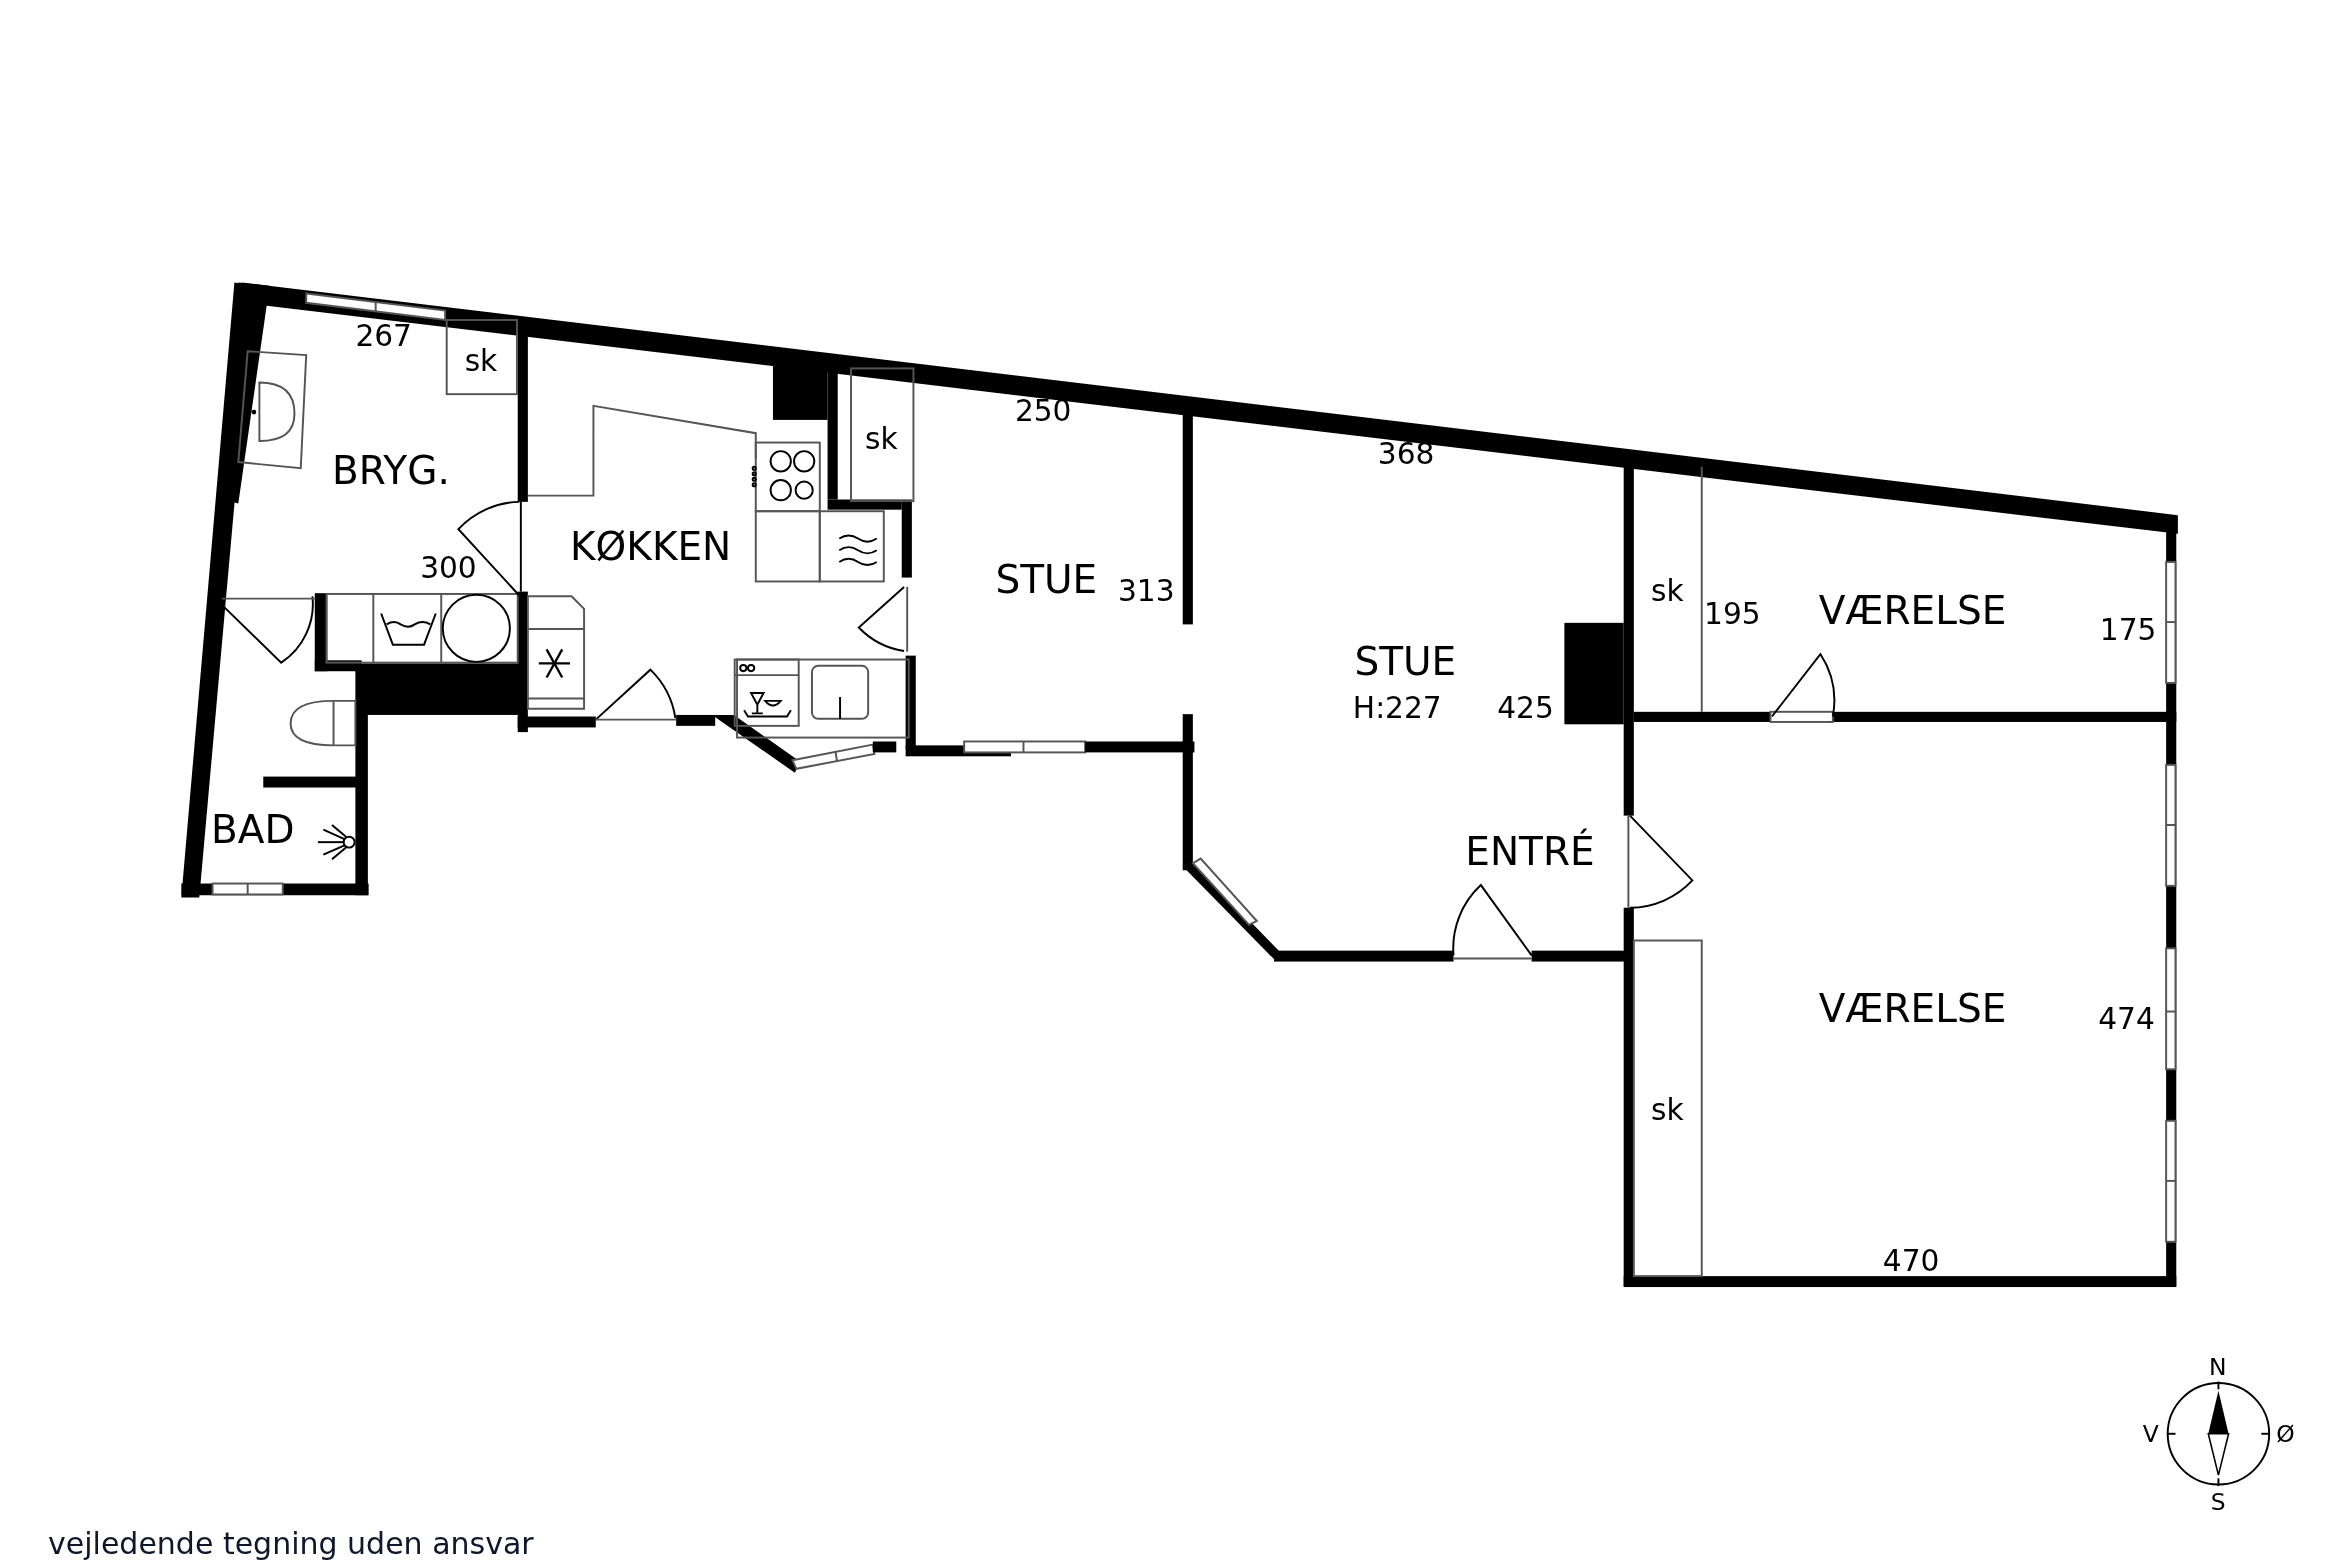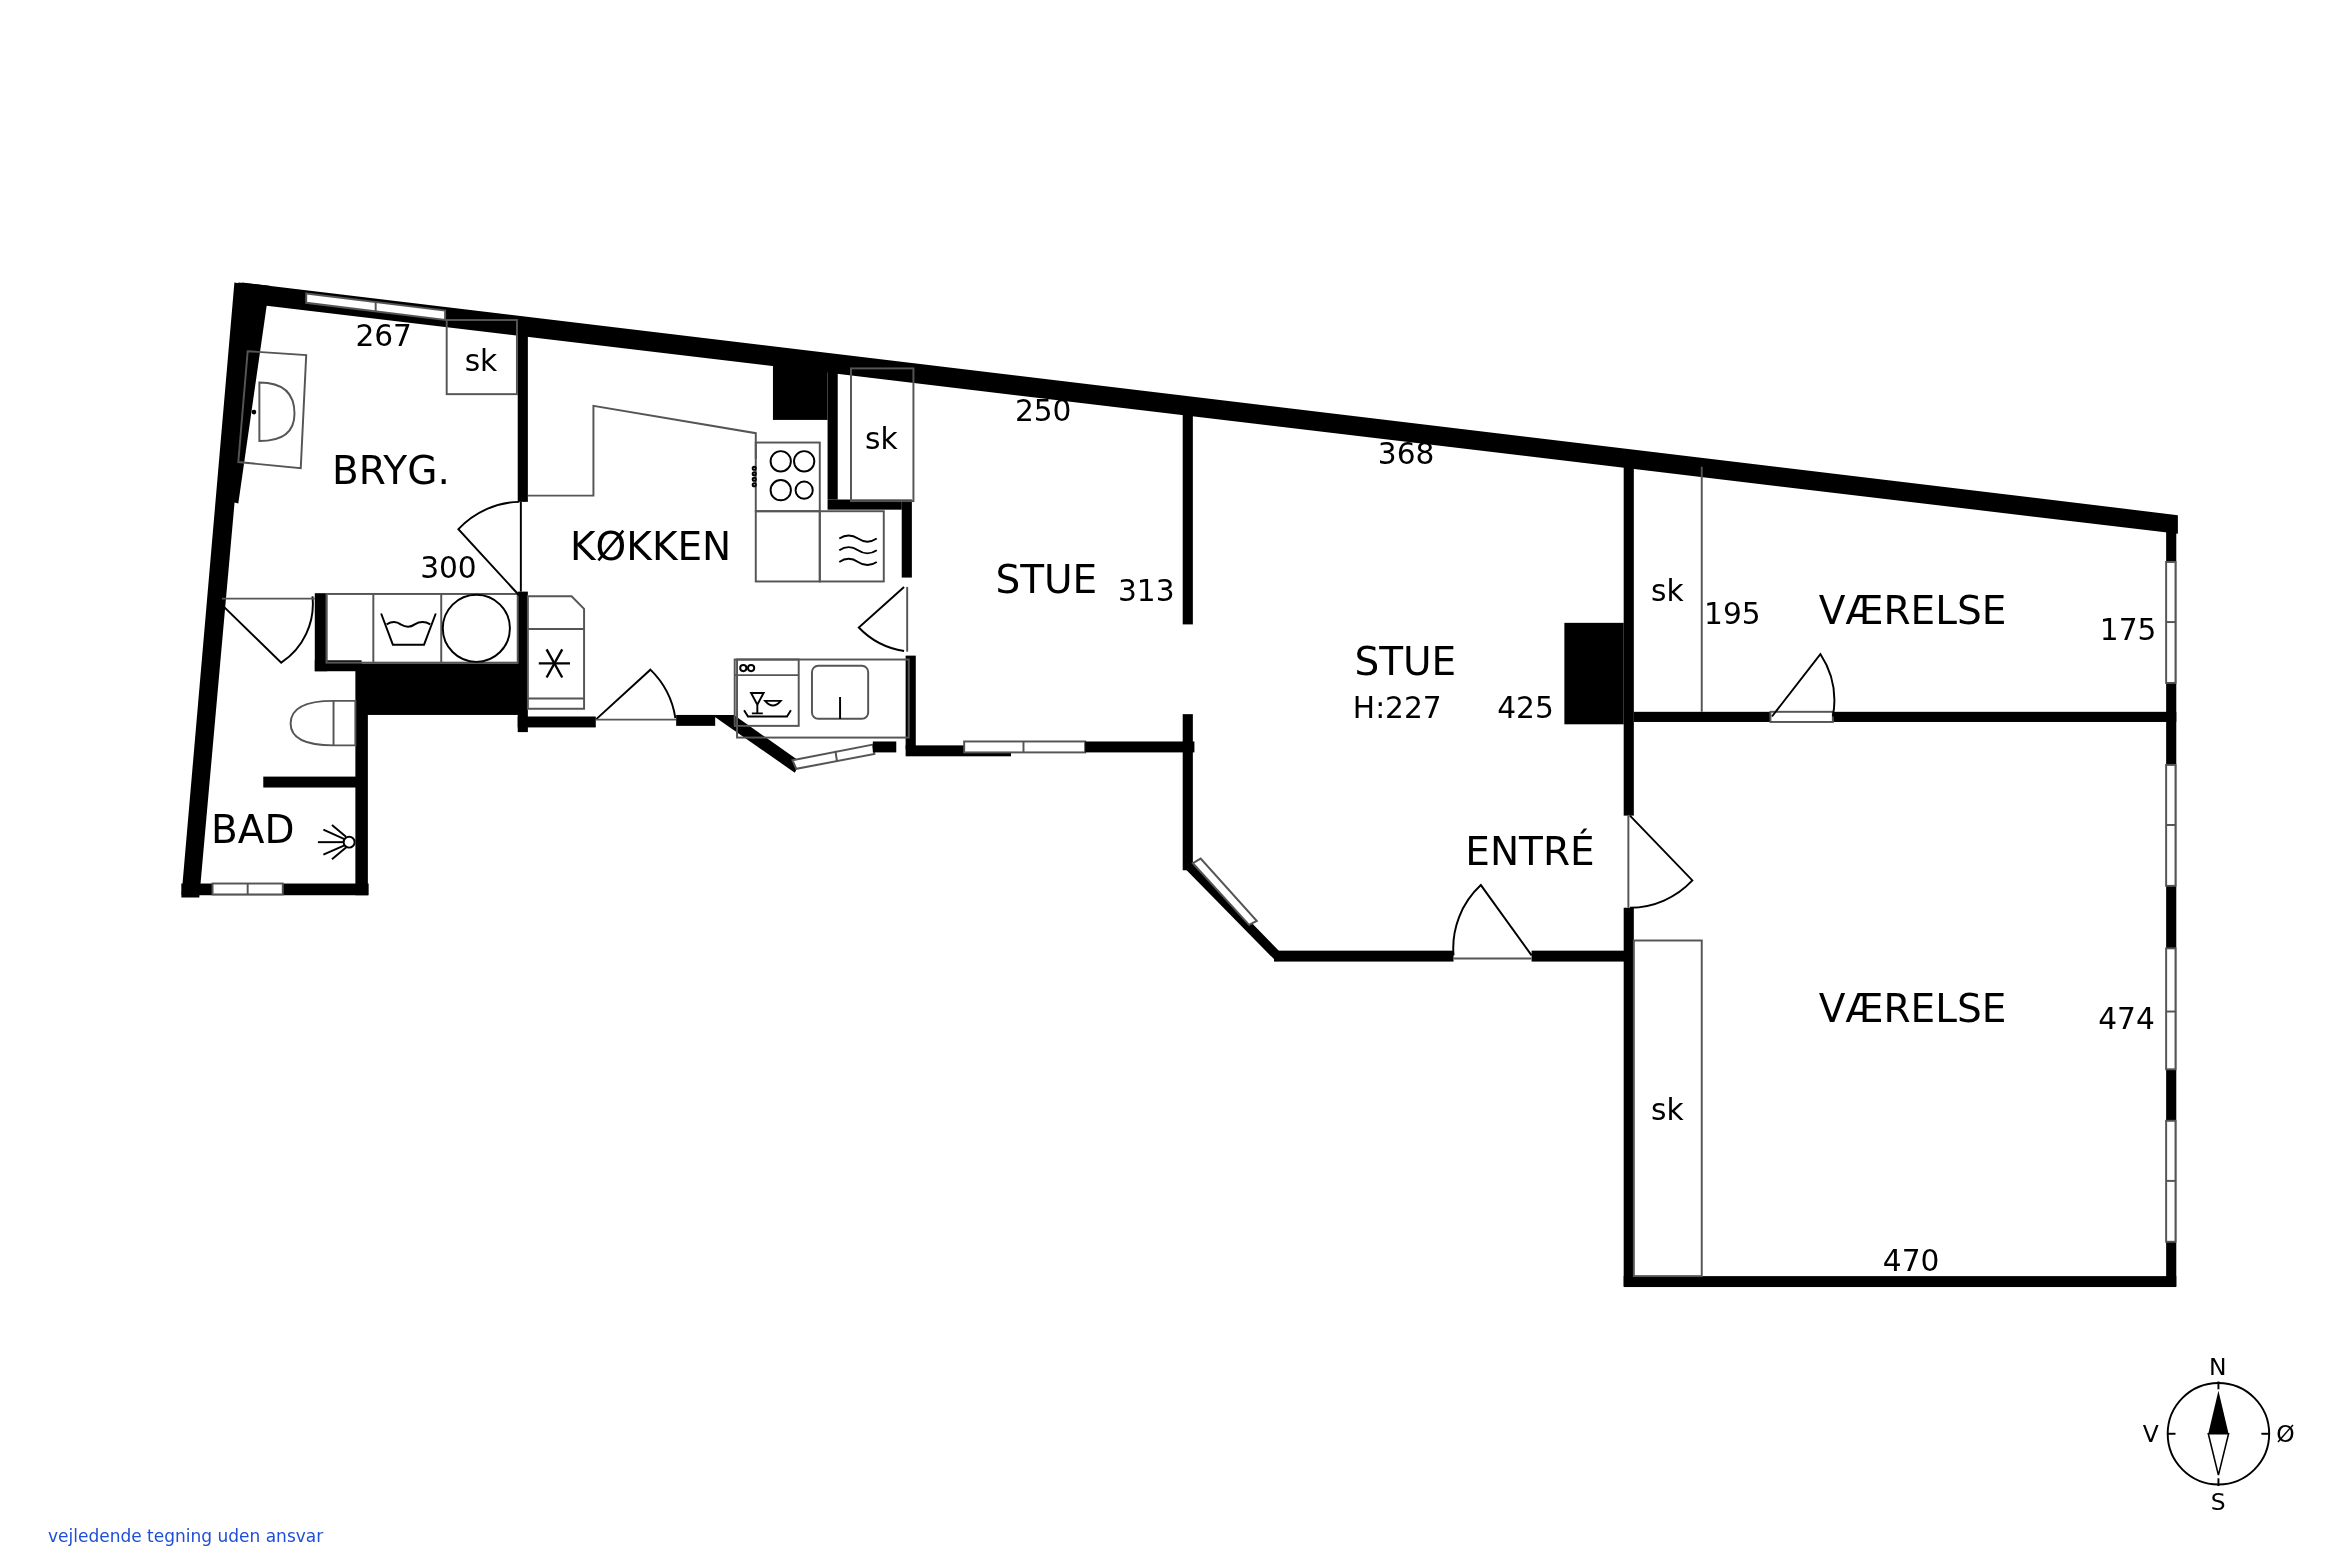--- a/index.html
+++ b/index.html
@@ -6,21 +6,21 @@
   body { width:2342px; height:1561px; position:relative; overflow:hidden; font-family:"DejaVu Sans", sans-serif; }
   svg { position:absolute; left:0; top:0; }
   .wall { fill:#000; }
   .thin { fill:none; stroke:#000; stroke-width:2.5; }
   .thin2 { fill:none; stroke:#555; stroke-width:2.5; }
   .win { fill:#fff; stroke:#555; stroke-width:2.5; }
   .room-label { font-family:"DejaVu Sans", sans-serif; font-size:50px; fill:#000; }
   .dim { font-family:"DejaVu Sans", sans-serif; font-size:38px; fill:#000; }
   .sk { font-family:"DejaVu Sans", sans-serif; font-size:38px; fill:#000; }
   .compass-letter { font-family:"DejaVu Sans", sans-serif; font-size:30px; fill:#000; }
-  .footer { position:absolute; left:48px; top:1526px; font-family:"DejaVu Sans", sans-serif; font-size:17px; color:#1d4ed8; }
+  .footer { position:absolute; left:48px; top:1526px; font-family:"DejaVu Sans", sans-serif; font-size:30px; color:#0f172a; }
 </style>
 </head>
 <body>
 
 <svg width="2342" height="1561" viewBox="0 0 3000 2000">
 
   <g>
 
     <polygon class="wall" points="310,362 2790,660 2790,684 310,388"></polygon>
 

